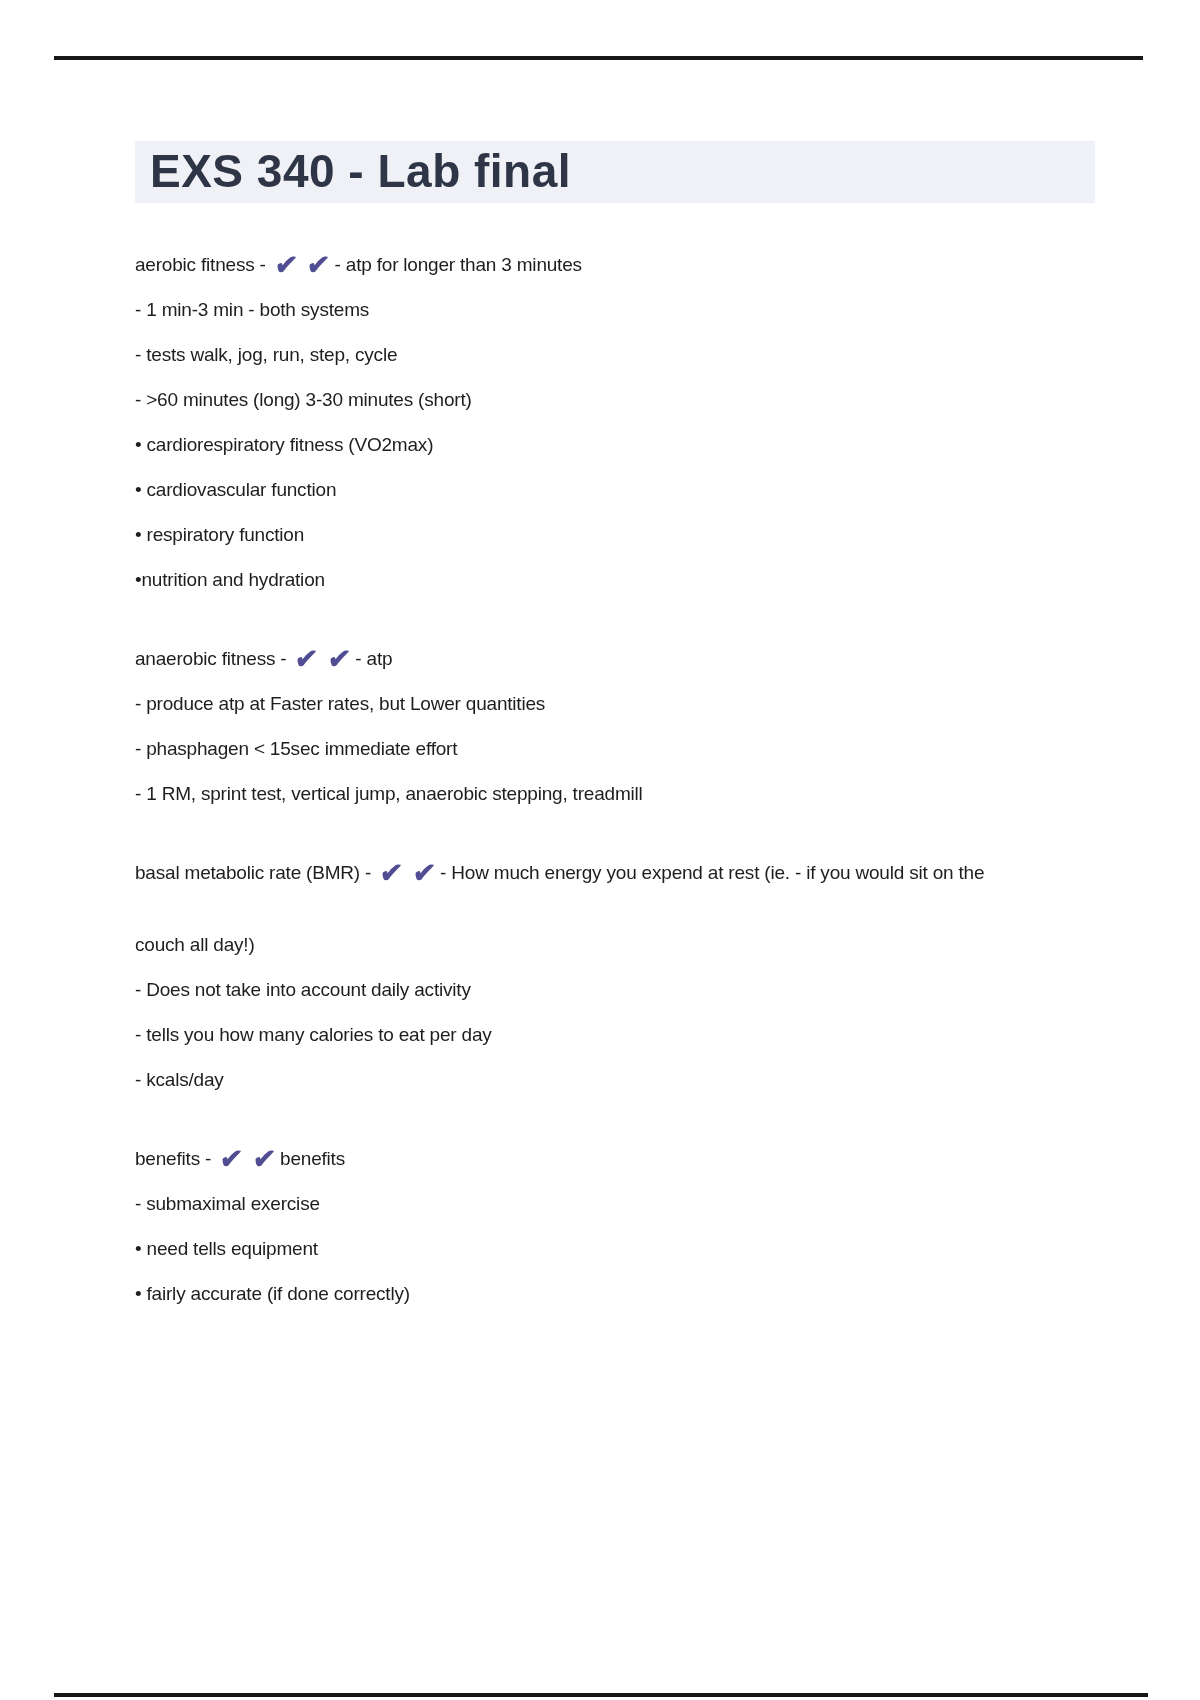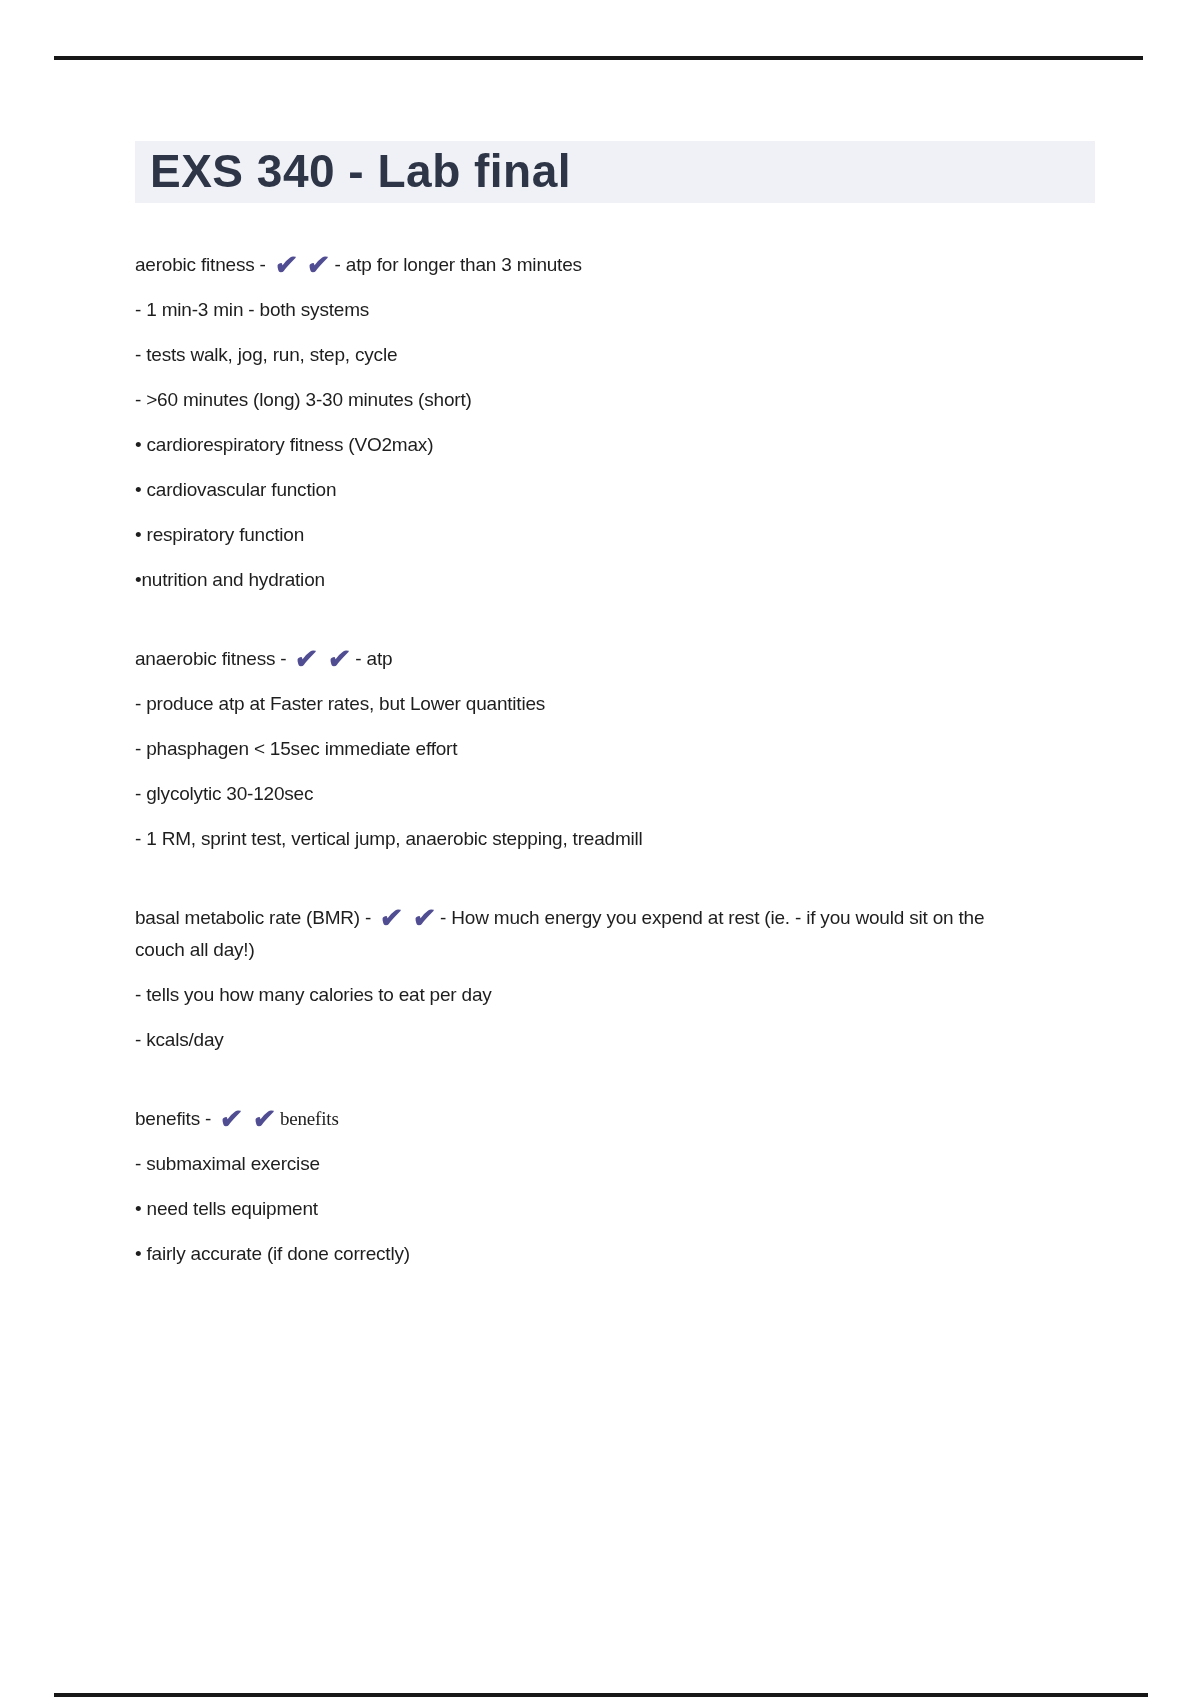--- a/index.html
+++ b/index.html
@@ -65,22 +65,22 @@
     font-size: 27px;
     font-weight: bold;
     margin: 0 5px;
     vertical-align: -3px;
     line-height: 0;
     display: inline-block;
     transform: skewX(-6deg);
   }
   .term-line .pre { margin-right: 4px; text-align: center; }
   .term-line .post { }
-  .term-line.tight .post { margin-left: 0; font-family: Liberation Serif, serif; }
-  .cont { display: block; }
+  .term-line.tight .post { margin-left: 0; }
+  .cont { display: block; margin-top: 40px; }
 </style>
 </head>
 <body>
 
 <div class="top-rule"></div>
 
 <div class="content">
   <h1 class="page-title">EXS 340 - Lab final</h1>
   <div class="sections" id="sections">
       <div class="section">
@@ -90,25 +90,25 @@
         <p>- &gt;60 minutes (long) 3-30 minutes (short)</p>
         <p>• cardiorespiratory fitness (VO2max)</p>
         <p>• cardiovascular function</p>
         <p>• respiratory function</p>
         <p>•nutrition and hydration</p>
       </div>
       <div class="section">
         <p class="term-line"><span class="pre">anaerobic fitness -</span><span class="check">✔</span><span class="check">✔</span><span class="post">- atp</span></p>
         <p>- produce atp at Faster rates, but Lower quantities</p>
         <p>- phasphagen &lt; 15sec immediate effort</p>
-        <p>- glycolytic 30-120sec</p>
         <p>- 1 RM, sprint test, vertical jump, anaerobic stepping, treadmill</p>
       </div>
       <div class="section">
         <p class="term-line"><span class="pre">basal metabolic rate (BMR) -</span><span class="check">✔</span><span class="check">✔</span><span class="post">- How much energy you expend at rest (ie. - if you would sit on the</span><span class="cont">couch all day!)</span></p>
+        <p>- Does not take into account daily activity</p>
         <p>- tells you how many calories to eat per day</p>
         <p>- kcals/day</p>
       </div>
       <div class="section">
         <p class="term-line tight"><span class="pre">benefits -</span><span class="check">✔</span><span class="check">✔</span><span class="post">benefits</span></p>
         <p>- submaximal exercise</p>
         <p>• need tells equipment</p>
         <p>• fairly accurate (if done correctly)</p>
       </div>
     </div>

